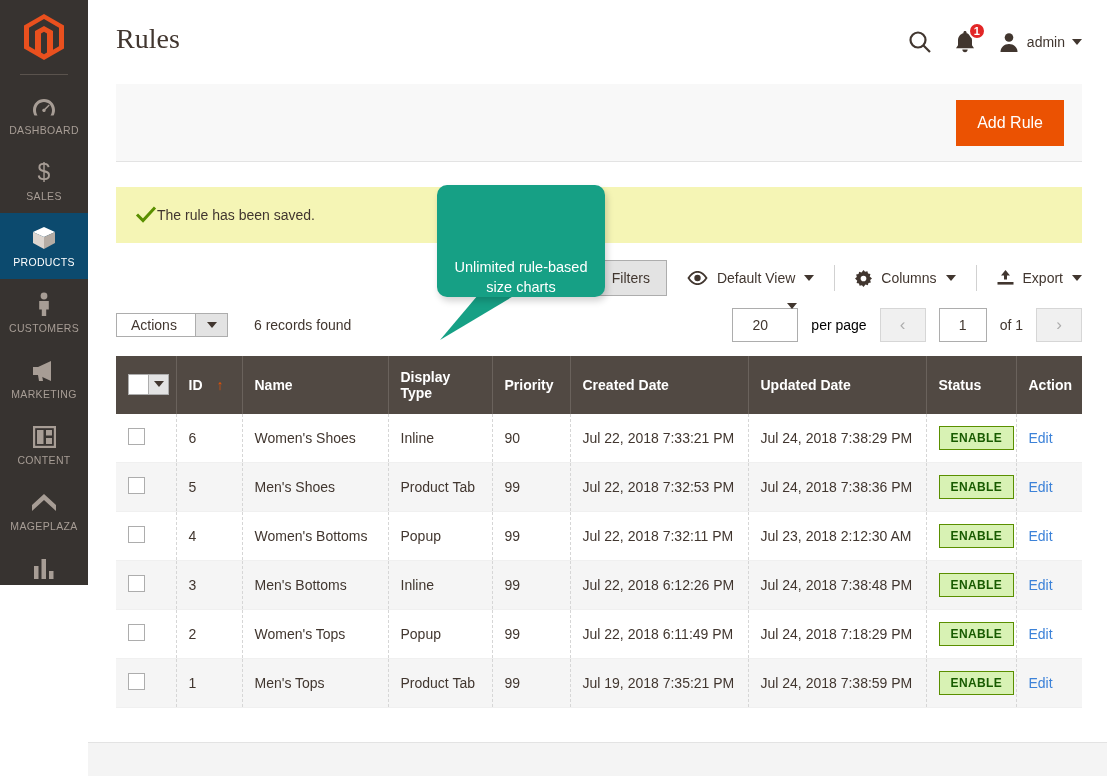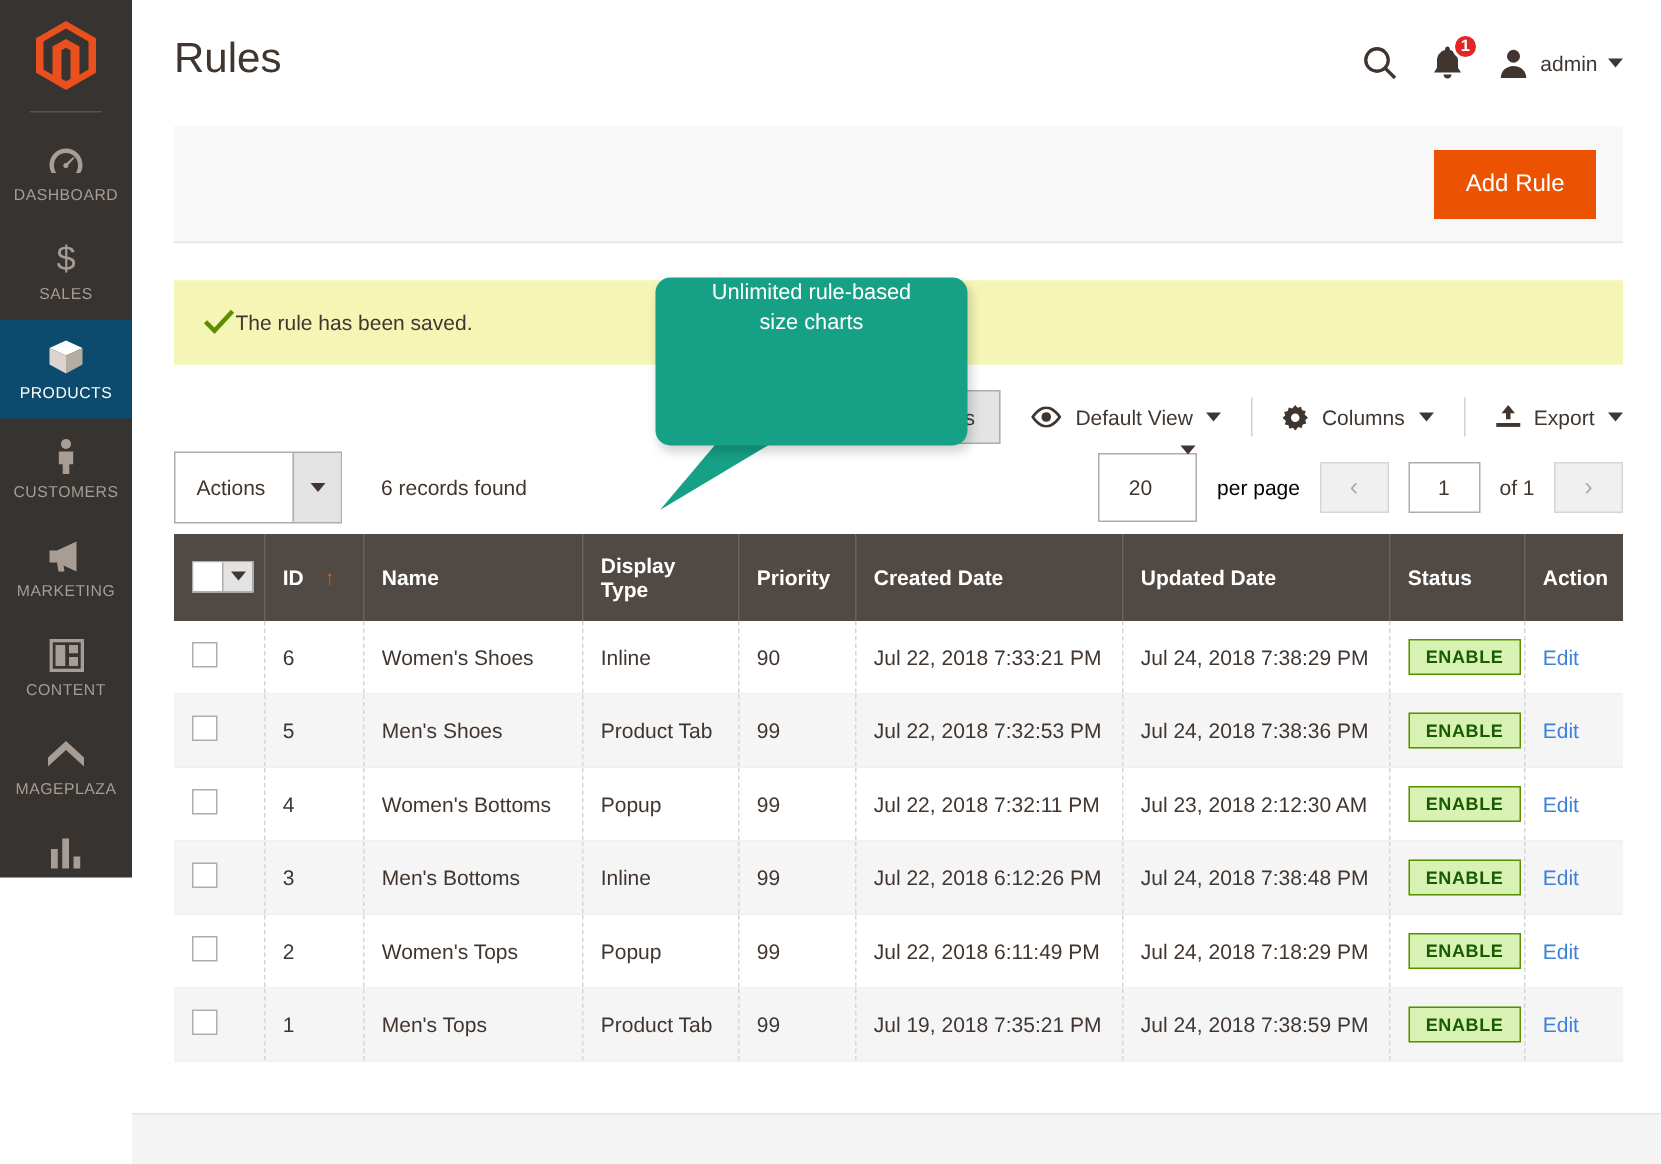--- a/index.html
+++ b/index.html
@@ -41,21 +41,21 @@
     color: #a79d95;
   }
 
   
   .main { flex: 1; position: relative; height: 776px; background: #ffffff; }
 
   .page-header {
     height: 84px; display: flex; align-items: flex-start;
     justify-content: space-between; padding: 22px 30px 0 28px;
   }
-  .page-title { font-size: 28px; color: #41362f; font-weight: 400; line-height: 34px; }
+  .page-title { font-size: 28px; color: #41362f; font-weight: 400; line-height: 34px; font-family: Liberation Serif, serif; }
   .header-right { display: flex; align-items: center; gap: 22px; padding-top: 8px; }
   .icon-btn { cursor: pointer; display:flex; align-items:center; position: relative; }
   .bell-wrap { position: relative; }
   .bell-badge {
     position: absolute; top: -8px; right: -10px;
     background: #e22626; color: #fff; border-radius: 50%;
     width: 18px; height: 18px; font-size: 11px; font-weight: bold;
     display: flex; align-items: center; justify-content: center;
     border: 2px solid #ffffff;
   }
@@ -108,34 +108,34 @@
     border-right: 5px solid transparent; border-top: 6px solid #41362f;
   }
 
   
   .pager-row {
     margin: 12px 30px 0 28px; display: flex; align-items: center;
     justify-content: space-between; height: 34px;
   }
   .pager-left { display: flex; align-items: center; gap: 26px; }
   .select-box {
-    display: flex; border: 1px solid #adadad; background: #fff; height: 48px;
+    display: flex; border: 1px solid #adadad; background: #fff; height: 24px;
     cursor: pointer;
   }
   .select-box .sel-val {
     display: flex; align-items: center; padding: 0 14px;
     font-size: 14px; color: #41362f; min-width: 78px;
   }
   .select-box .sel-arrow {
     width: 32px; background: #e3e3e3; border-left: 1px solid #adadad;
     display: flex; align-items: center; justify-content: center;
   }
   .records-found { font-size: 14px; color: #41362f; }
   .pager-right { display: flex; align-items: center; gap: 13px; }
-  .perpage-box { display: flex; border: 1px solid #adadad; background: #fff; height: 46px; cursor:pointer; }
+  .perpage-box { display: flex; border: 1px solid #adadad; background: #fff; height: 34px; cursor:pointer; }
   .perpage-box .sel-val {
     display: flex; align-items: center; justify-content: center;
     padding: 0 12px; font-size: 14px; color: #41362f; min-width: 54px;
   }
   .perpage-label { font-size: 14px; color: #000000; }
   .page-nav-btn {
     width: 46px; height: 34px; background: #f0f0f0; border: 1px solid #d6d6d6;
     display: flex; align-items: center; justify-content: center; cursor: pointer;
     color: #adadad; font-size: 17px;
   }
@@ -188,23 +188,23 @@
   }
   .badge-enable {
     display: inline-block; background: #d8f2b4; border: 1px solid #5a8f00;
     color: #185b00; font-size: 12px; font-weight: bold; letter-spacing: 0.4px;
     padding: 4px 11px;
   }
   .edit-link { color: #3c82d8; font-size: 14px; text-decoration: none; cursor: pointer; }
 
   
   .callout {
-    position: absolute; left: 349px; top: 185px; width: 208px; height: 112px;
+    position: absolute; left: 349px; top: 185px; width: 168px; height: 112px;
     background: #16a085; border-radius: 10px; z-index: 30;
-    display: flex; align-items: flex-start; justify-content: center;
+    display: flex; align-items: flex-end; justify-content: center;
     box-shadow: 2px 4px 7px rgba(0,0,0,0.18);
   }
   .callout-text {
     color: #ffffff; font-size: 14.5px; line-height: 20px; text-align: center;
     padding: 0 14px;
   }
   .callout-tail {
     position: absolute; left: 349px; top: 282px; width: 135px; height: 60px;
     z-index: 29; pointer-events: none;
   }

